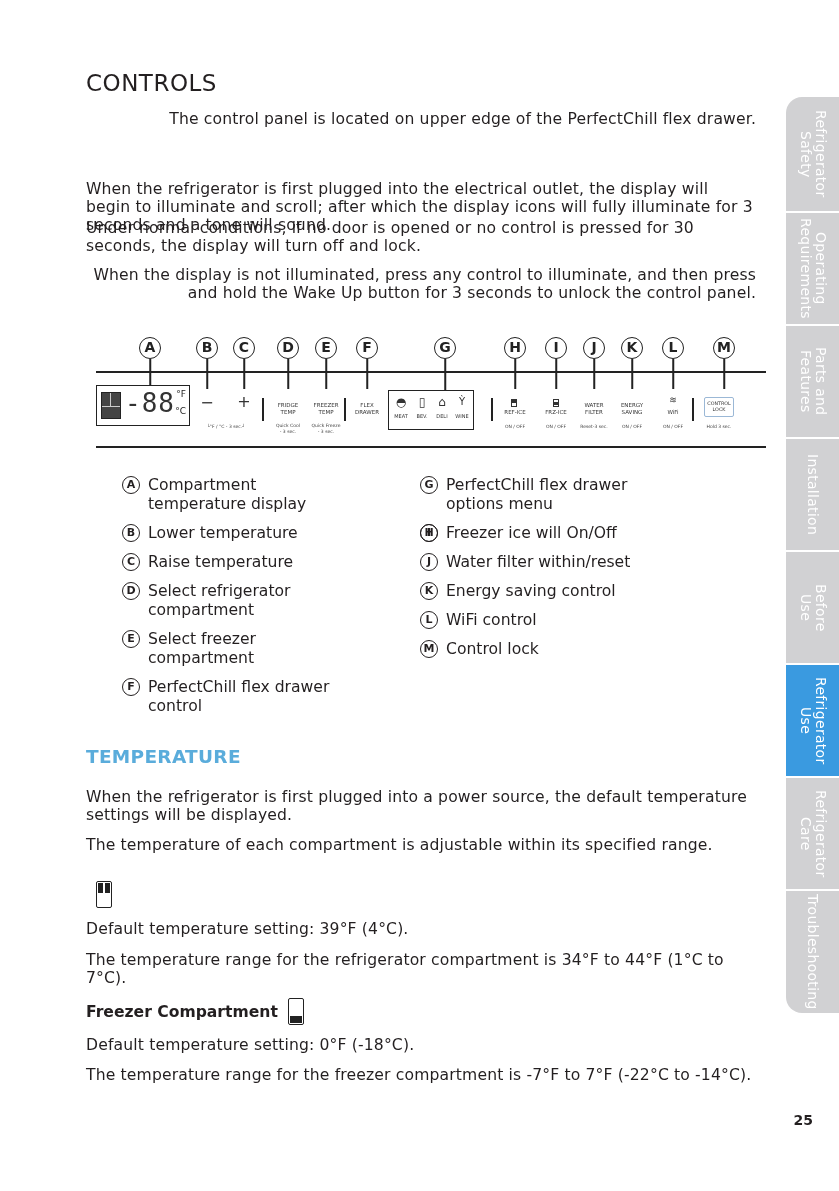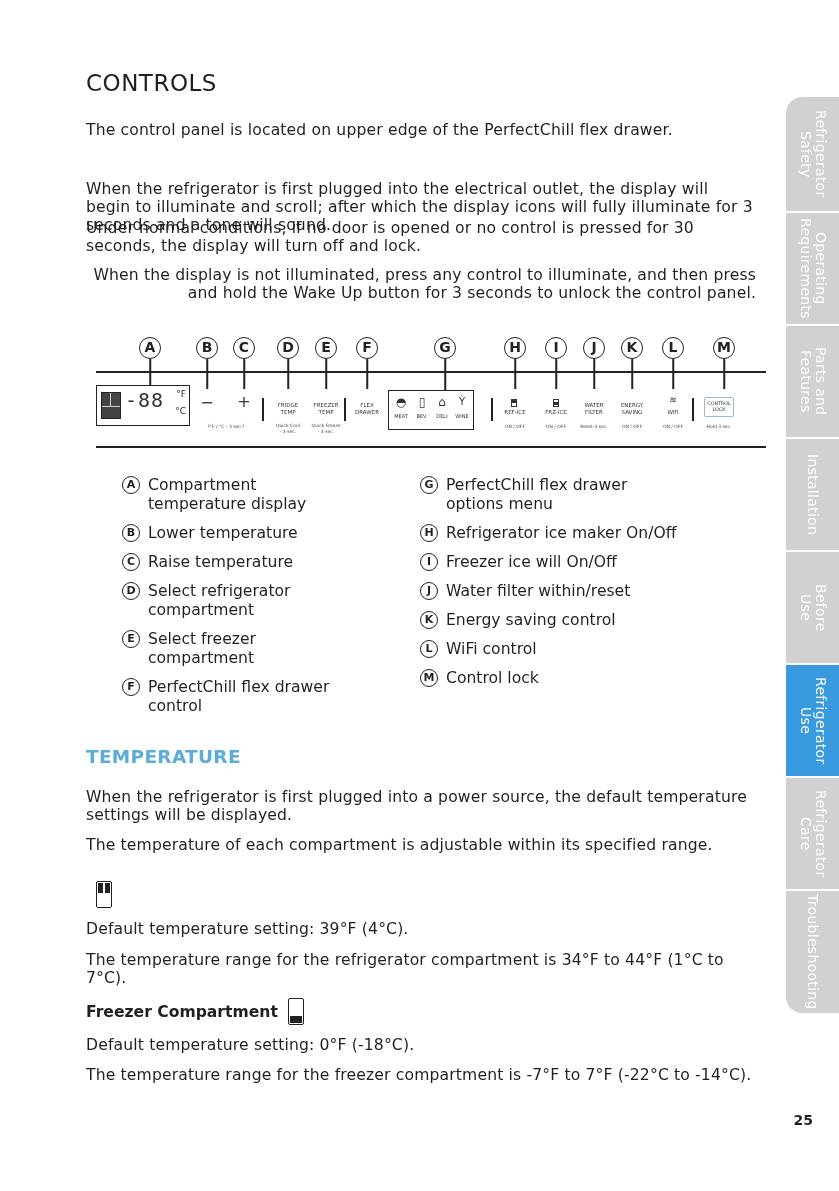--- a/index.html
+++ b/index.html
@@ -5,21 +5,21 @@
   html, body { margin: 0; padding: 0; background: #ffffff; }
   body { width: 839px; height: 1191px; position: relative; overflow: hidden; font-family: "DejaVu Sans", sans-serif; color: #222; }
   .page-title { position: absolute; left: 86px; top: 70px; font-size: 23px; font-weight: normal; letter-spacing: 0.5px; color: #231f20; margin: 0; }
   .para { position: absolute; left: 86px; width: 670px; font-size: 15.6px; line-height: 18px; color: #231f20; margin: 0; letter-spacing: 0.15px; }
   
   .diagram { position: absolute; left: 86px; top: 334px; width: 680px; height: 130px; }
   .rule { position: absolute; left: 10px; right: 0; height: 2px; background: #222; }
   .callout { position: absolute; top: 3px; width: 22px; height: 22px; border: 1.6px solid #222; border-radius: 50%; box-sizing: border-box; font-size: 14px; line-height: 19px; text-align: center; font-weight: bold; color: #222; transform: translateX(-50%); }
   .leader { position: absolute; width: 1.5px; background: #222; transform: translateX(-50%); }
   .display-box { position: absolute; left: 10px; top: 51px; width: 94px; height: 41px; border: 1.5px solid #222; box-sizing: border-box; }
-  .seg { position: absolute; font-family: "DejaVu Sans Mono", monospace; font-size: 20px; top: 2px; left: 28px; letter-spacing: 1px; color: #333; }
+  .seg { position: absolute; font-family: "DejaVu Sans Mono", monospace; font-size: 26px; top: 2px; left: 28px; letter-spacing: 1px; color: #333; }
   .fridge-mini { position: absolute; left: 4px; top: 6px; width: 20px; height: 27px; background: #444; border: 1.5px solid #222; box-sizing: border-box; }
   .fridge-mini::before { content:""; position:absolute; left:8px; top:0; width:1px; height:13px; background:#ccc; }
   .fridge-mini::after { content:""; position:absolute; left:0; top:13px; width:100%; height:1px; background:#ccc; }
   .unit { position: absolute; right: 3px; font-size: 9px; color: #222; }
   .ctl-label { position: absolute; font-size: 5.5px; line-height: 6.5px; text-align: center; color: #333; transform: translateX(-50%); white-space: pre; }
   .ctl-sub { position: absolute; font-size: 4.5px; line-height: 5.5px; text-align: center; color: #444; transform: translateX(-50%); white-space: pre; }
   .sym { position: absolute; font-size: 16px; transform: translateX(-50%); color: #333; }
   .vbar { position: absolute; width: 2px; height: 23px; background: #222; }
   .flex-box { position: absolute; left: 302px; top: 56px; width: 86px; height: 40px; border: 1.5px solid #222; box-sizing: border-box; }
   .flex-item { position: absolute; top: 4px; width: 20px; text-align: center; transform: translateX(-50%); }
@@ -43,21 +43,21 @@
   .tab.first { border-top-left-radius: 16px; }
   .tab.last { border-bottom-left-radius: 16px; border-bottom: none; }
   .tab-label { writing-mode: vertical-rl; font-size: 14px; line-height: 15px; text-align: center; white-space: pre; letter-spacing: 0.3px; }
   .page-number { position: absolute; right: 26px; top: 1112px; font-size: 14px; font-weight: bold; color: #231f20; }
 </style>
 </head>
 <body>
 
 <h1 class="page-title">CONTROLS</h1>
 
-<p class="para" style="top:121px;">The control panel is located on upper edge of the PerfectChill flex drawer.</p>
+<p class="para" style="top:110px;text-align:right;">The control panel is located on upper edge of the PerfectChill flex drawer.</p>
 <p class="para" style="top:152px;margin-top:28px;">When the refrigerator is first plugged into the electrical outlet, the display will begin to illuminate and scroll; after which the display icons will fully illuminate for 3 seconds and a tone will sound.</p>
 <p class="para" style="top:219px;">Under normal conditions, if no door is opened or no control is pressed for 30 seconds, the display will turn off and lock.</p>
 <p class="para" style="top:266px;text-align:right;">When the display is not illuminated, press any control to illuminate, and then press and hold the Wake Up button for 3 seconds to unlock the control panel.</p>
 
 <div class="diagram">
   <div class="rule" style="top:37px;"></div>
   <div class="rule" style="top:112px;"></div>
 
   <div class="callout" style="left:64px;">A</div>
   <div class="leader" style="left:64px; top:25px; height:26px;"></div>
@@ -172,21 +172,21 @@
 compartment</span></div>
   <div class="legend-item"><span class="legend-badge">E</span><span style="white-space:pre-line;">Select freezer
 compartment</span></div>
   <div class="legend-item"><span class="legend-badge">F</span><span style="white-space:pre-line;">PerfectChill flex drawer
 control</span></div>
 </div>
 
 <div class="legend" style="left:420px; width:320px;">
   <div class="legend-item"><span class="legend-badge">G</span><span style="white-space:pre-line;">PerfectChill flex drawer
 options menu</span></div>
-  <div class="legend-item"><span class="legend-badge">H</span><span style="white-space:pre-line;">Refrigerator ice maker On/Off</span></div>
+  <div class="legend-item"><span class="legend-badge">H</span></div>
   <div class="legend-item"><span class="legend-badge">I</span><span style="white-space:pre-line;">Freezer ice will On/Off</span></div>
   <div class="legend-item"><span class="legend-badge">J</span><span style="white-space:pre-line;">Water filter within/reset</span></div>
   <div class="legend-item"><span class="legend-badge">K</span><span style="white-space:pre-line;">Energy saving control</span></div>
   <div class="legend-item"><span class="legend-badge">L</span><span style="white-space:pre-line;">WiFi control</span></div>
   <div class="legend-item"><span class="legend-badge">M</span><span style="white-space:pre-line;">Control lock</span></div>
 </div>
 
 <h2 class="section-heading">TEMPERATURE</h2>
 <p class="para" style="top:788px;">When the refrigerator is first plugged into a power source, the default temperature settings will be displayed.</p>
 <p class="para" style="top:836px;">The temperature of each compartment is adjustable within its specified range.</p>

